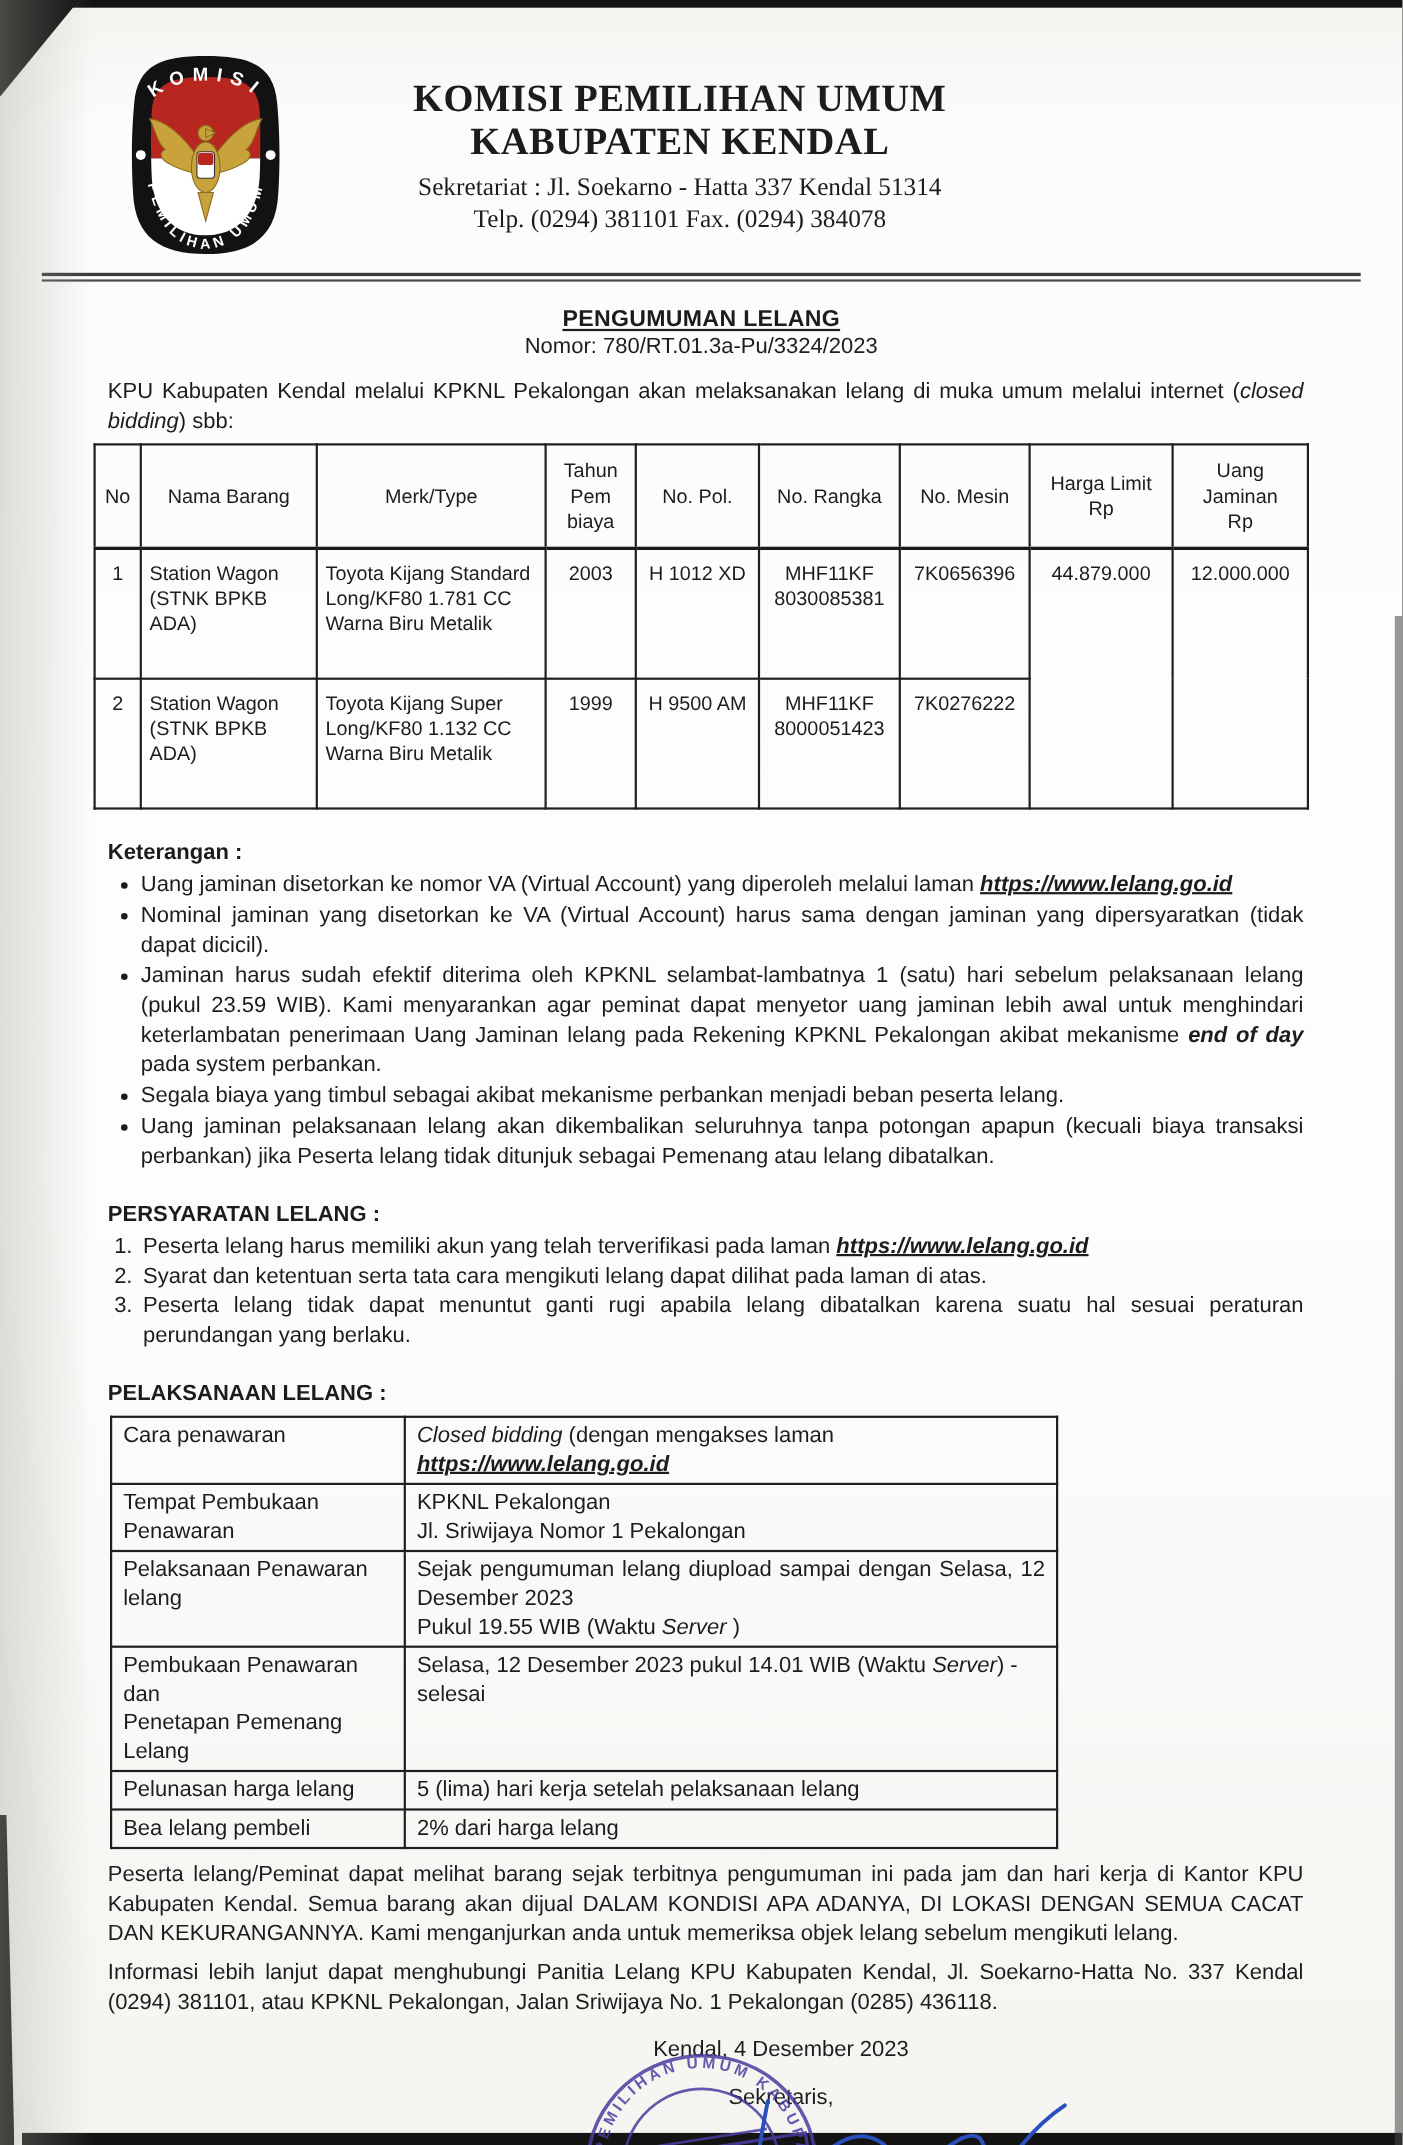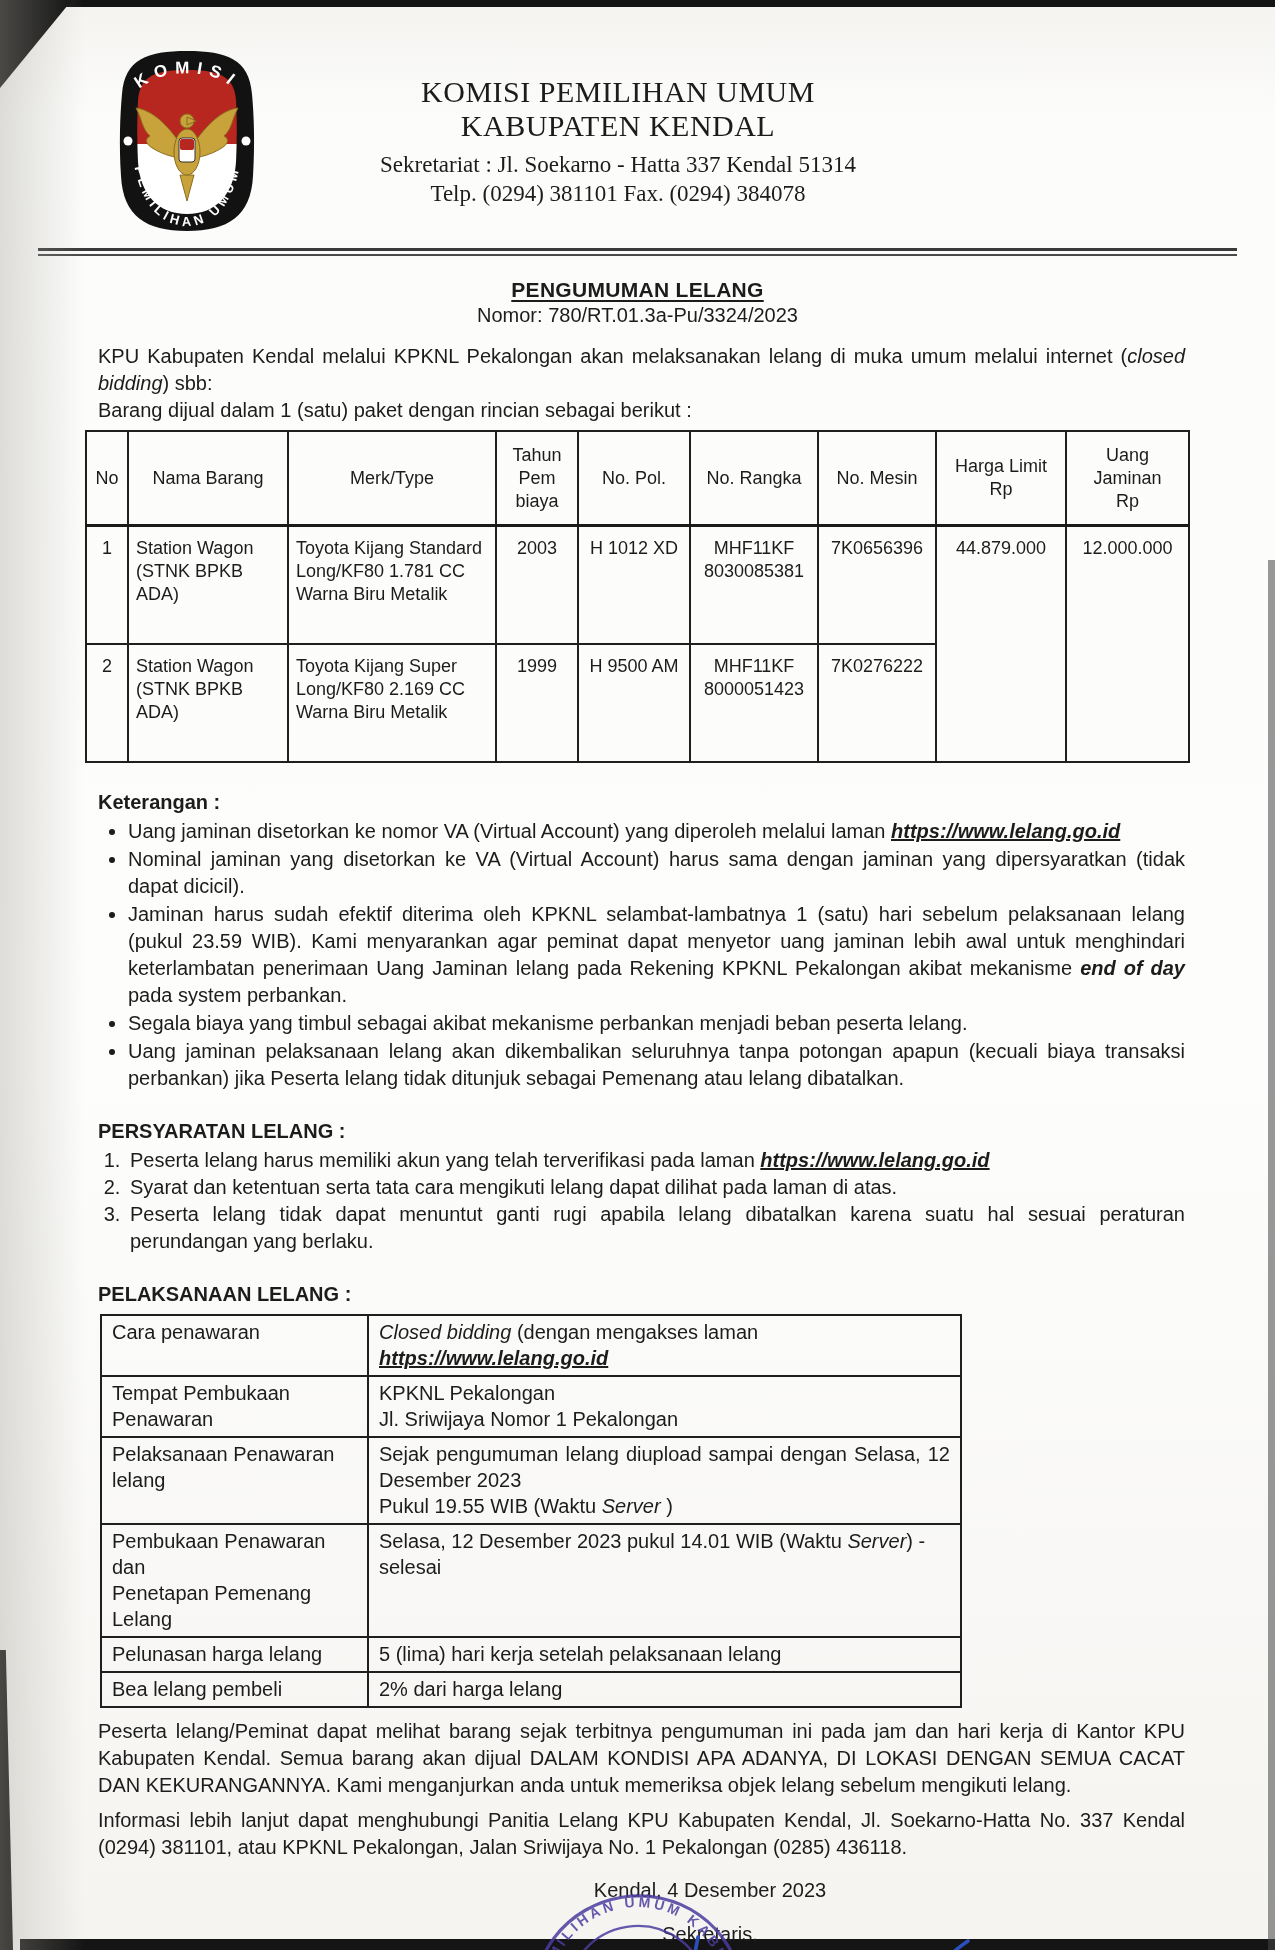--- a/index.html
+++ b/index.html
@@ -19,21 +19,21 @@
   .edge-left{position:absolute;left:0;top:1650px;width:13px;height:300px;background:#0c0c0c;
     clip-path:polygon(0 0,45% 0,100% 100%,0 100%);}
   .edge-bottom{position:absolute;left:20px;bottom:0;width:1255px;height:11px;background:var(--edge-dark);}
   .edge-right{position:absolute;right:0;top:560px;width:7px;height:1390px;background:#454545;opacity:.55;}
   .shade-left{position:absolute;left:0;top:0;width:85px;height:100%;
     background:linear-gradient(90deg,rgba(170,168,160,.38),rgba(170,168,160,0));}
   
   .letterhead{display:flex;align-items:center;padding:48px 0 0 112px;}
   .logo{width:150px;height:186px;flex:0 0 auto;}
   .lh-text{width:700px;text-align:center;margin-left:6px;font-family:"Liberation Serif",serif;}
-  .org{font-size:30px;font-weight:normal;line-height:1.12;letter-spacing:.5px;}
+  .org{font-size:35px;font-weight:bold;line-height:1.12;letter-spacing:.5px;}
   .addr{font-size:23px;margin-top:9px;}
   .addr2{font-size:23px;margin-top:3px;}
   .rule{margin:14px 38px 0 38px;height:3px;border-top:3px solid #3a3a3a;border-bottom:2px solid #4a4a4a;}
   
   .doc-title{margin-top:22px;text-align:center;font-size:21px;font-weight:bold;
     text-decoration:underline;text-underline-offset:3px;letter-spacing:.3px;}
   .doc-number{text-align:center;font-size:20px;margin-top:2px;}
   
   .content{margin:0 90px 0 98px;font-size:20px;line-height:27px;}
   p{margin:0;}
@@ -125,21 +125,20 @@
     </div>
   </div>
   <div class="rule"></div>
 
   <div class="doc-title">PENGUMUMAN LELANG</div>
   <div class="doc-number">Nomor: 780/RT.01.3a-Pu/3324/2023</div>
 
   <div class="content">
 
     <p class="intro"><span>KPU Kabupaten Kendal melalui KPKNL Pekalongan akan melaksanakan lelang di muka umum melalui internet (</span><em class="soft">closed bidding</em><span>) sbb:</span></p>
-    <p>Barang dijual dalam 1 (satu) paket dengan rincian sebagai berikut :</p>
 
     <table class="items">
       <colgroup>
         <col style="width:42px">
           <col style="width:160px">
           <col style="width:208px">
           <col style="width:82px">
         <col style="width:112px">
           <col style="width:128px">
           <col style="width:118px">
@@ -176,21 +175,21 @@
 8030085381</td>
         <td class="c">7K0656396</td>
         <td class="c" rowspan="2">44.879.000</td>
         <td class="c" rowspan="2">12.000.000</td>
       </tr>
       <tr>
         <td class="c">2</td>
         <td class="pre name">Station Wagon
 (STNK BPKB ADA)</td>
         <td class="pre name">Toyota Kijang Super
-Long/KF80 2.169 CC
+Long/KF80 1.132 CC
 Warna Biru Metalik</td>
         <td class="c">1999</td>
         <td class="c">H 9500 AM</td>
         <td class="c pre">MHF11KF
 8000051423</td>
         <td class="c">7K0276222</td>
       </tr>
     </tbody>
       </table>
 

